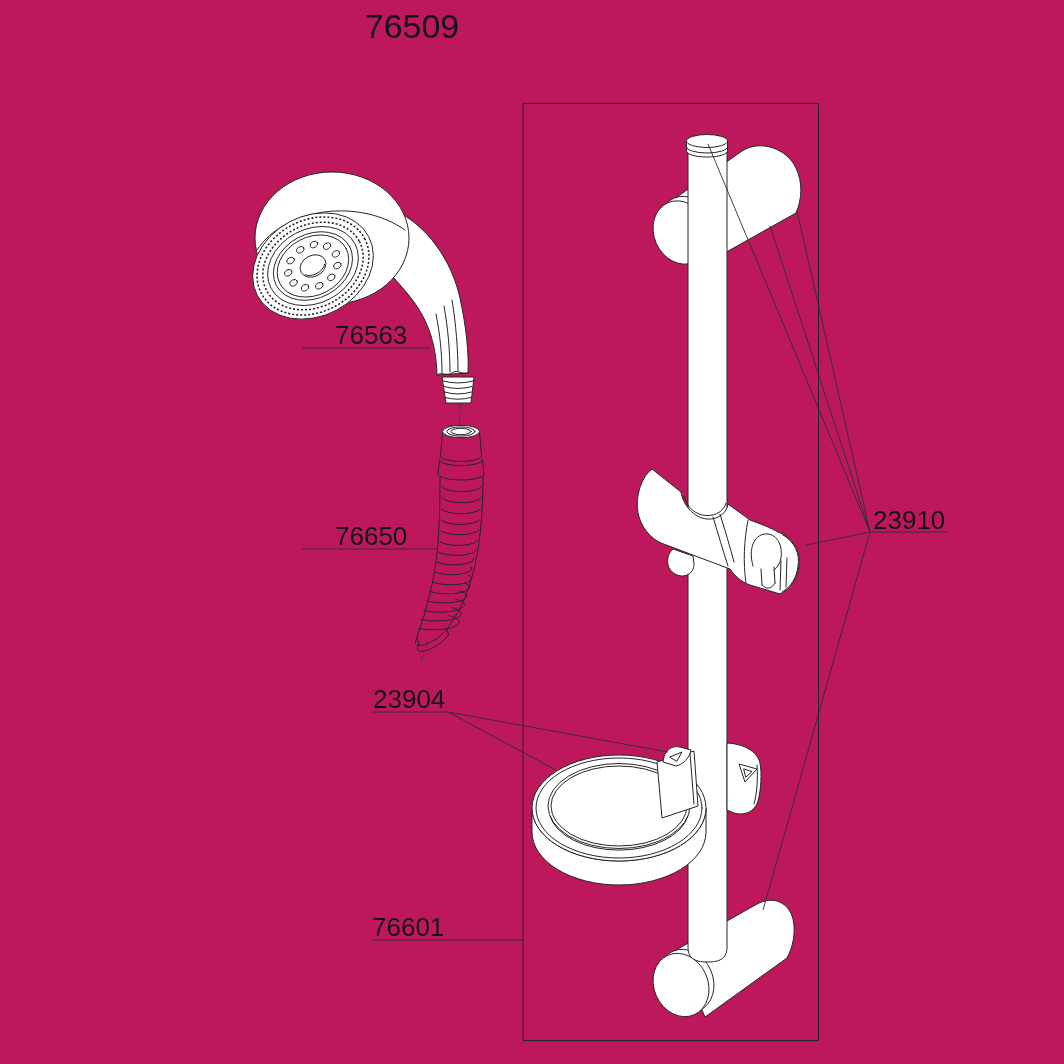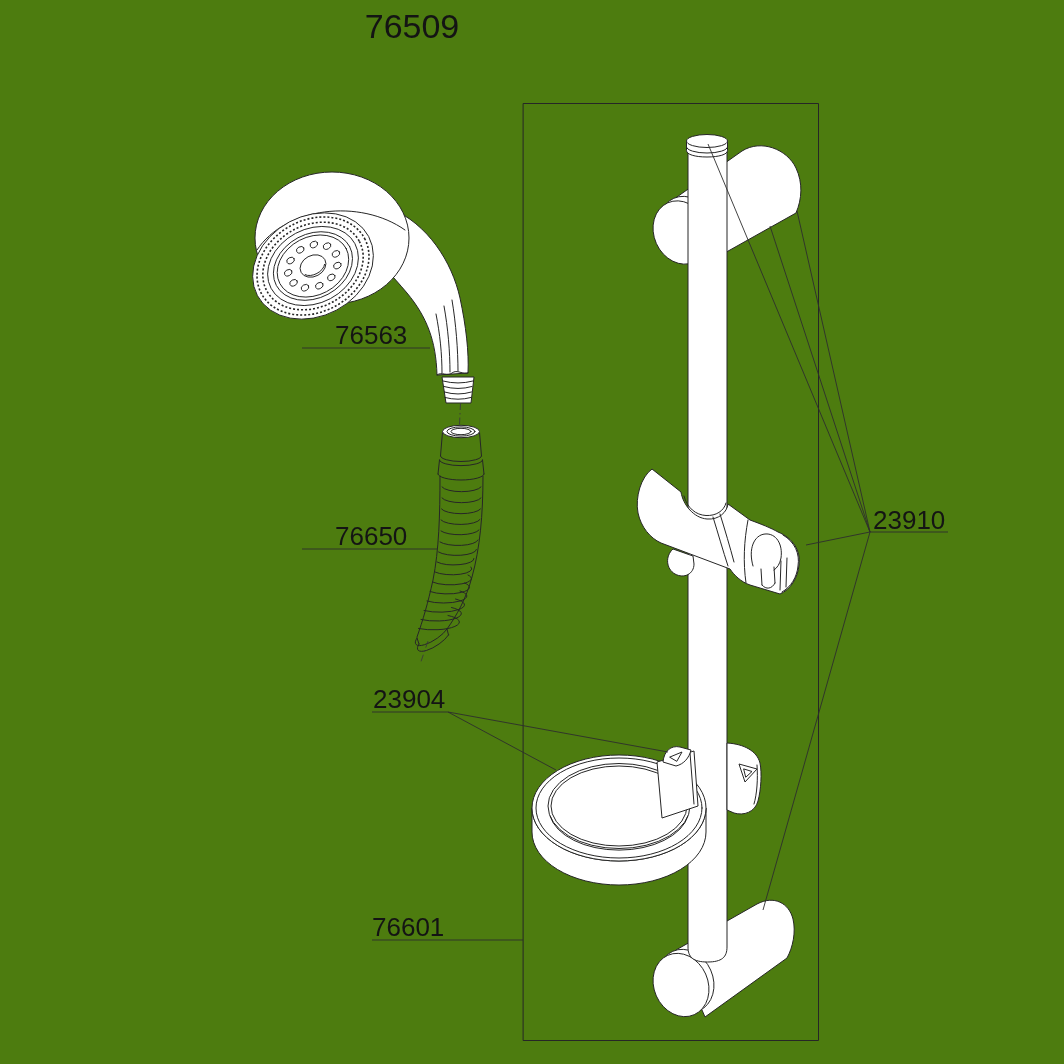--- a/index.html
+++ b/index.html
@@ -1,16 +1,16 @@
 <!DOCTYPE html>
 <html><head>
 <meta charset="utf-8">
 <style>
   html,body{margin:0;padding:0;background:#ffffff;}
-  .canvas{position:relative;width:1064px;height:1064px;background:#4d7c0f;overflow:hidden;}
+  .canvas{position:relative;width:1064px;height:1064px;background:#be185d;overflow:hidden;}
   svg{position:absolute;top:0;left:0;}
   svg *{vector-effect:non-scaling-stroke;}
   .ln{stroke:#262626;stroke-width:1;fill:none;stroke-linecap:round;stroke-linejoin:round;}
   .fw{stroke:#262626;stroke-width:1;fill:#ffffff;stroke-linejoin:round;}
   .dashdot{stroke:#3a3a3a;stroke-width:0.9;fill:none;stroke-dasharray:7 3 1.5 3;}
   .knurl{stroke:#262626;stroke-width:1.6;fill:none;stroke-dasharray:2 2;}
   .leader{stroke:#2e2e2e;stroke-width:0.9;fill:none;}
   text.part{font-family:"Liberation Sans","DejaVu Sans",sans-serif;font-size:26px;fill:#141414;}
   text.title{font-family:"Liberation Sans","DejaVu Sans",sans-serif;font-size:34px;fill:#141414;}
 </style>

